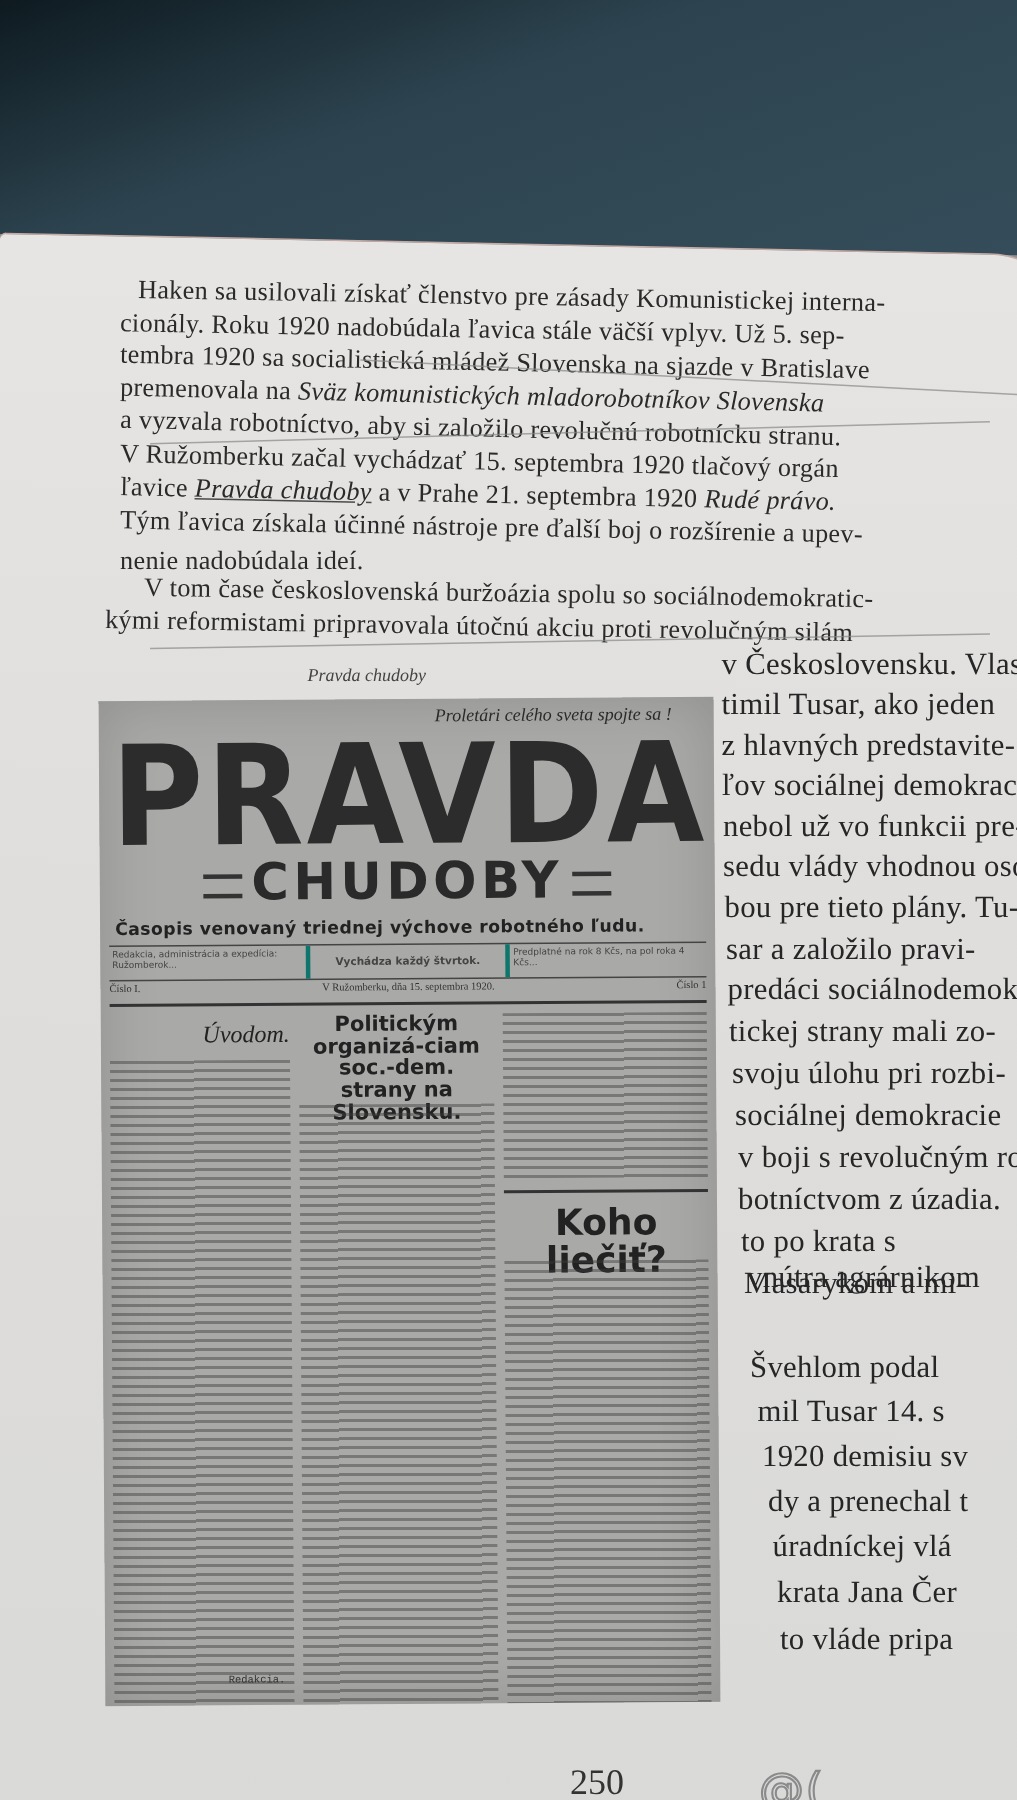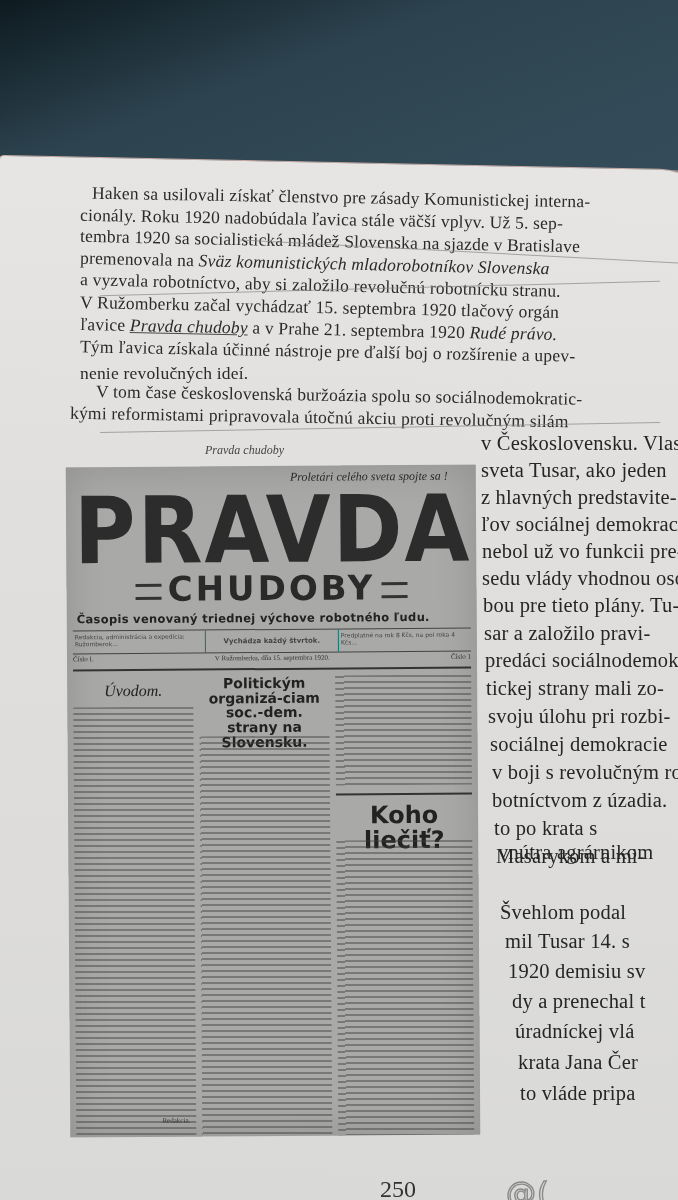--- a/index.html
+++ b/index.html
@@ -50,37 +50,37 @@
     position: absolute; left: 0; top: 102px; width: 410px; text-align: center;
     font-family: "DejaVu Sans", sans-serif; font-weight: bold; font-size: 34px;
     color: #2a2a2a; letter-spacing: 3px;
   }
   .np-sub .bars { display: inline-block; width: 26px; height: 10px; border-top: 3px solid #333; border-bottom: 3px solid #333; vertical-align: middle; margin: 0 6px; }
   .np-tagline { position: absolute; left: 10px; top: 145px; font-family: "DejaVu Sans", sans-serif; font-weight: bold; font-size: 11.5px; color: #222; letter-spacing: .3px; }
   .np-infobar {
     position: absolute; left: 6px; top: 163px; width: 398px; height: 22px;
     border-top: 1px solid #444; border-bottom: 1px solid #444; display: flex;
   }
-  .np-infobar div { flex: 1; border-right: 1px solid #0f766e; font-size: 6px; color: #444; padding: 2px; overflow: hidden; font-family: "DejaVu Sans", sans-serif; }
+  .np-infobar div { flex: 1; border-right: 3px solid #0f766e; font-size: 6px; color: #444; padding: 2px; overflow: hidden; font-family: "DejaVu Sans", sans-serif; }
   .np-infobar div.mid { font-size: 7px; font-weight: bold; text-align: center; padding-top: 7px; }
   .np-infobar div:last-child { border-right: none; }
   .np-dateline {
     position: absolute; left: 6px; top: 188px; width: 398px; height: 14px;
     border-bottom: 2px solid #333; font-size: 7px; color: #333;
     font-family: "Liberation Serif", serif; display: flex; justify-content: space-between;
   }
   .np-col { position: absolute; top: 210px; height: 460px; }
   .np-col .fill {
     position: absolute; left: 0; right: 0; bottom: 0;
     background: repeating-linear-gradient(180deg, rgba(60,60,60,.45) 0 2px, transparent 2px 6px);
   }
   .np-head1 { position: absolute; left: 0; width: 100%; text-align: center; font-family: "DejaVu Sans", sans-serif; font-weight: bold; color: #222; line-height: 1.05; }
-  .np-italic { font-family: "Liberation Serif", serif; font-style: italic; font-weight: normal; }
+  .np-italic { font-family: "Liberation Serif", serif; font-style: italic; font-weight: normal; text-align: right; }
   .np-box-head { font-size: 24px; }
-  .np-sig { position: absolute; right: 6px; bottom: 12px; font-size: 7px; color: #333; font-family: Liberation Serif, serif; }
+  .np-sig { position: absolute; right: 6px; bottom: 12px; font-size: 7px; color: #333; font-family: Liberation Mono, monospace; }
 
   .watermark {
     position: absolute; left: 506px; top: 1152px; font-family: "DejaVu Sans", sans-serif;
     font-size: 30px; color: transparent; -webkit-text-stroke: 1.4px #8a8a8a; letter-spacing: 1px; margin-top: 24px;
   }
   .page-num { position: absolute; left: 380px; top: 1176px; font-family: "Liberation Serif", serif; font-size: 24px; color: #333; }
   .pencil { position: absolute; height: 1px; background: #888; opacity: .7; }
 </style>
 </head>
 <body>
@@ -90,32 +90,32 @@
 
 <div>
   <div class="text-line" style="left:92px;top:187px;transform:rotate(1deg)">Haken sa usilovali získať členstvo pre zásady Komunistickej interna-</div>
   <div class="text-line" style="left:80px;top:209px;transform:rotate(1deg)">cionály. Roku 1920 nadobúdala ľavica stále väčší vplyv. Už 5. sep-</div>
   <div class="text-line" style="left:80px;top:231px;transform:rotate(1.2deg)">tembra 1920 sa socialistická mládež Slovenska na sjazde v Bratislave</div>
   <div class="text-line" style="left:80px;top:253px;transform:rotate(1.3deg)"><span>premenovala na </span><i>Sväz komunistických mladorobotníkov Slovenska</i></div>
   <div class="text-line" style="left:80px;top:275px;transform:rotate(1.4deg)">a vyzvala robotníctvo, aby si založilo revolučnú robotnícku stranu.</div>
   <div class="text-line" style="left:80px;top:297px;transform:rotate(1.2deg)">V Ružomberku začal vychádzať 15. septembra 1920 tlačový orgán</div>
   <div class="text-line" style="left:80px;top:319px;transform:rotate(1.2deg)"><span>ľavice </span><i class="underline">Pravda chudoby</i><span> a v Prahe 21. septembra 1920 </span><i>Rudé právo.</i></div>
   <div class="text-line" style="left:80px;top:341px;transform:rotate(1.1deg)">Tým ľavica získala účinné nástroje pre ďalší boj o rozšírenie a upev-</div>
-  <div class="text-line" style="left:80px;top:363px">nenie revolučných ideí.</div>
+  <div class="text-line" style="left:80px;top:363px">nenie nadobúdala ideí.</div>
   <div class="text-line" style="left:96px;top:385px;transform:rotate(.9deg)">V tom čase československá buržoázia spolu so sociálnodemokratic-</div>
   <div class="text-line" style="left:70px;top:407px;transform:rotate(1deg)">kými reformistami pripravovala útočnú akciu proti revolučným silám</div>
 </div>
 
 <div class="pencil" style="left:240px;top:251px;width:440px;transform:rotate(3deg)"></div>
 <div class="pencil" style="left:100px;top:288px;width:560px;transform:rotate(-1.5deg)"></div>
 <div class="pencil" style="left:100px;top:427px;width:560px;transform:rotate(-1deg)"></div>
 
 <div class="right-col">
   <div class="text-line" style="left:481px;top:432px">v Československu. Vlas-</div>
-  <div class="text-line" style="left:481px;top:459px">sveta Tusar, ako jeden</div>
+  <div class="text-line" style="left:481px;top:459px">timil Tusar, ako jeden</div>
   <div class="text-line" style="left:481px;top:486px">z hlavných predstavite-</div>
   <div class="text-line" style="left:481px;top:513px">ľov sociálnej demokracie,</div>
   <div class="text-line" style="left:482px;top:540px">nebol už vo funkcii pre-</div>
   <div class="text-line" style="left:482px;top:567px">sedu vlády vhodnou oso-</div>
   <div class="text-line" style="left:483px;top:594px">bou pre tieto plány. Tu-</div>
   <div class="text-line" style="left:484px;top:622px">sar a založilo pravi-</div>
   <div class="text-line" style="left:485px;top:649px">predáci sociálnodemokra-</div>
   <div class="text-line" style="left:486px;top:677px">tickej strany mali zo-</div>
   <div class="text-line" style="left:488px;top:705px">svoju úlohu pri rozbi-</div>
   <div class="text-line" style="left:490px;top:733px">sociálnej demokracie</div>

